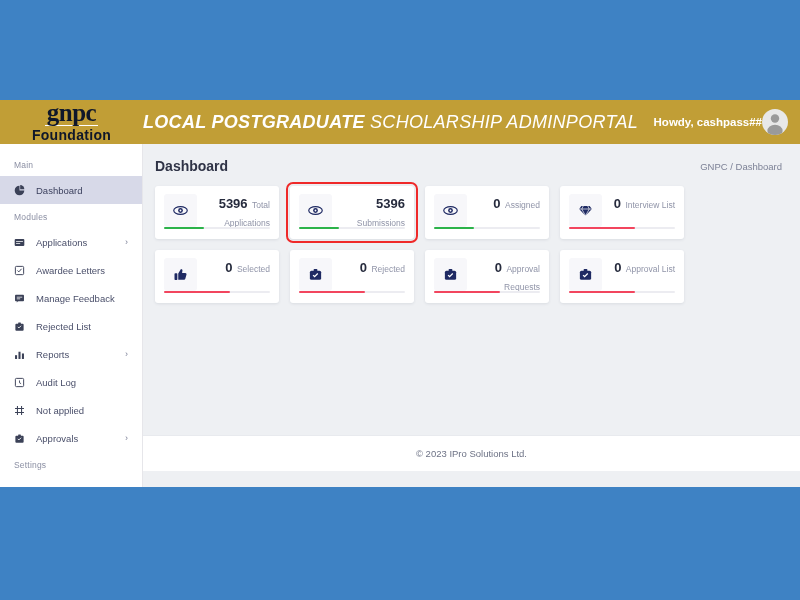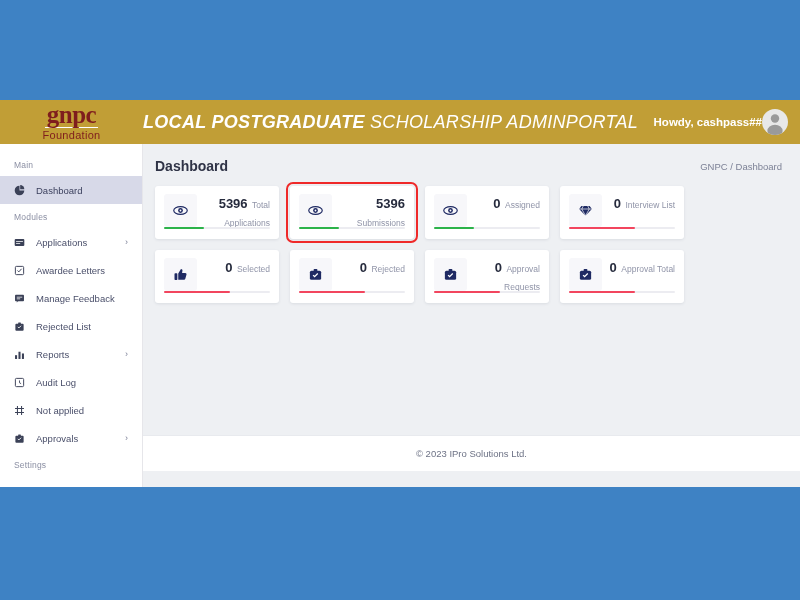--- a/index.html
+++ b/index.html
@@ -22,34 +22,34 @@
     height: 44px;
     background: #c19e36;
     display: flex;
     align-items: center;
     position: relative;
   }
   .logo-wrap {
     width: 143px;
     display: flex; flex-direction: column;
     align-items: center; justify-content: center;
-    color: #7f1d1d;
+    color: #0f172a;
   }
   .logo-main {
     font-family: "Liberation Serif", serif;
     font-weight: bold;
     font-size: 25px;
     line-height: 23px;
     letter-spacing: -0.5px;
     border-bottom: 1.5px solid #ffffff;
     padding: 0 2px 1px 2px;
   }
   .logo-sub {
-    font-size: 11px;
-    font-weight: normal;
+    font-size: 14px;
+    font-weight: bold;
     letter-spacing: 0.3px;
     margin-top: 1px;
   }
   .portal-title {
     font-size: 18px;
     font-style: italic;
     color: #ffffff;
     letter-spacing: 0.3px;
     white-space: nowrap;
   }
@@ -476,21 +476,21 @@
           <div class="card-top">
             <span class="card-ico">
               <svg width="15" height="15" viewBox="0 0 20 20">
                   <rect x="2.5" y="5" width="15" height="12" rx="2" fill="#1f2a63"></rect>
                   <rect x="7.5" y="2.5" width="5" height="3.2" rx="1" fill="#1f2a63"></rect>
                   <path d="M6.8 10.8l2 2 4.2-4.2" fill="none" stroke="#fff" stroke-width="1.7"></path>
                 </svg>
             </span>
             <span class="card-txt">
               <span class="card-val">0</span>
-              <span class="card-lbl">Approval Total</span>
+              <span class="card-lbl">Approval List</span>
             </span>
           </div>
           <div class="bar">
               <span style="width: 62%; background: rgb(242, 69, 94);"></span>
             </div>
         </div>
 
       </div>
 
       <div class="footer">

